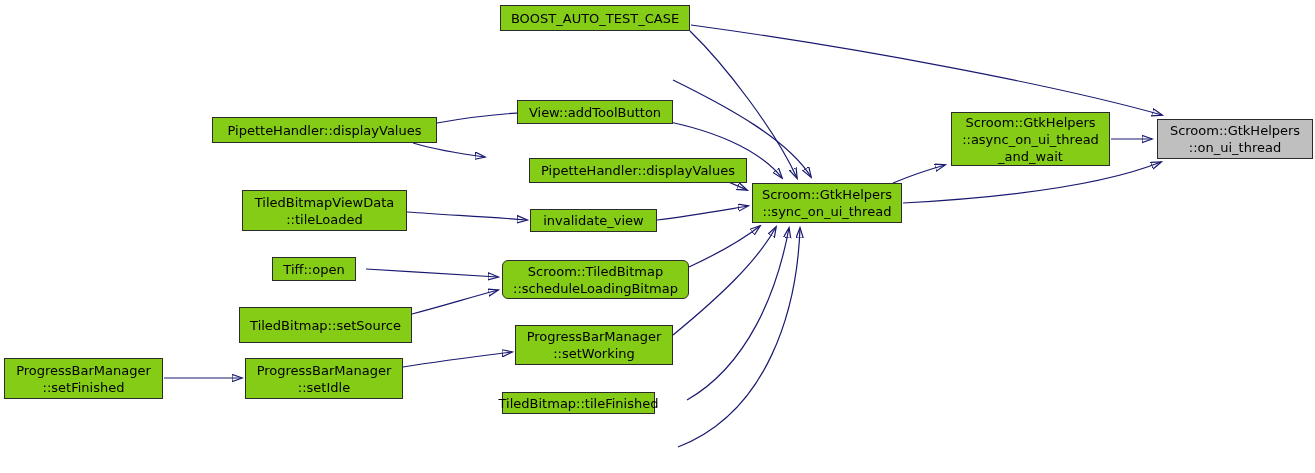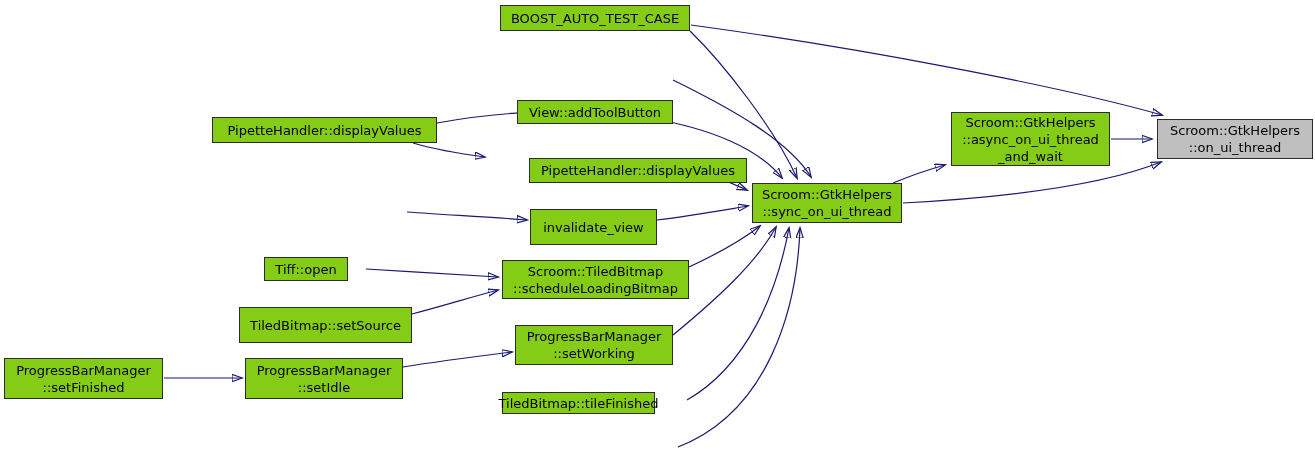--- a/index.html
+++ b/index.html
@@ -81,26 +81,28 @@
   </svg>
 
   <div class="node" style="left:500px; top:5px; width:190px; height:26px;">BOOST_AUTO_TEST_CASE</div>
 
   <div class="node" style="left:517px; top:57px; width:156px; height:24px;margin-top:43px;">View::addToolButton</div>
 
   <div class="node" style="left:212px; top:117px; width:225px; height:26px;">PipetteHandler::displayValues</div>
 
   <div class="node" style="left:485px; top:158px; width:218px; height:25px;margin-left:44px;">PipetteHandler::displayValues</div>
 
+  <div class="node" style="left:242px; top:190px; width:165px; height:41px;">TiledBitmapViewData
+::tileLoaded</div>
 
-  <div class="node" style="left:530px; top:209px; width:127px; height:36px;">invalidate_view</div>
+  <div class="node" style="left:530px; top:209px; width:127px; height:23px;">invalidate_view</div>
 
-  <div class="node" style="left:264px; top:257px; width:84px; height:24px;">Tiff::open</div>
+  <div class="node" style="left:272px; top:257px; width:84px; height:24px;">Tiff::open</div>
 
-  <div class="node" style="left:502px; top:260px; width:187px; height:39px;">Scroom::TiledBitmap
+  <div class="node" style="left:502px; top:260px; width:187px; height:39px;border-radius:6px;">Scroom::TiledBitmap
 ::scheduleLoadingBitmap</div>
 
   <div class="node" style="left:239px; top:307px; width:173px; height:36px;">TiledBitmap::setSource</div>
 
   <div class="node" style="left:515px; top:325px; width:158px; height:40px;">ProgressBarManager
 ::setWorking</div>
 
   <div class="node" style="left:4px; top:358px; width:159px; height:41px;">ProgressBarManager
 ::setFinished</div>
 

